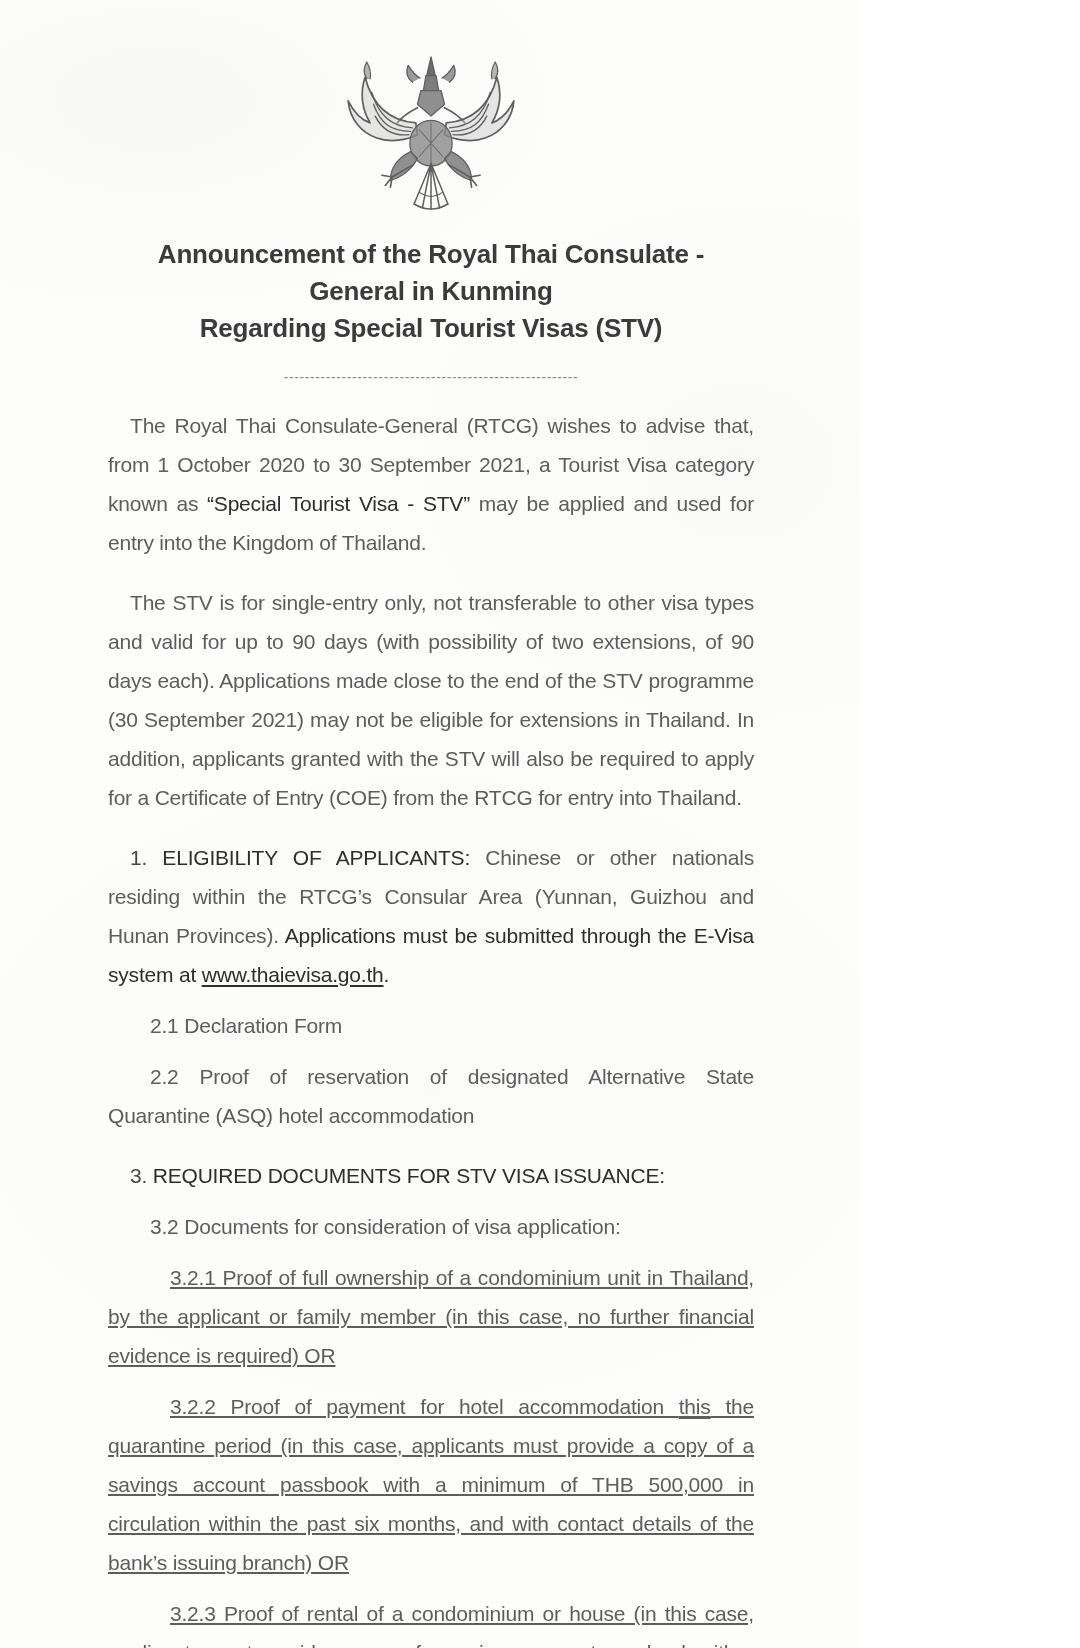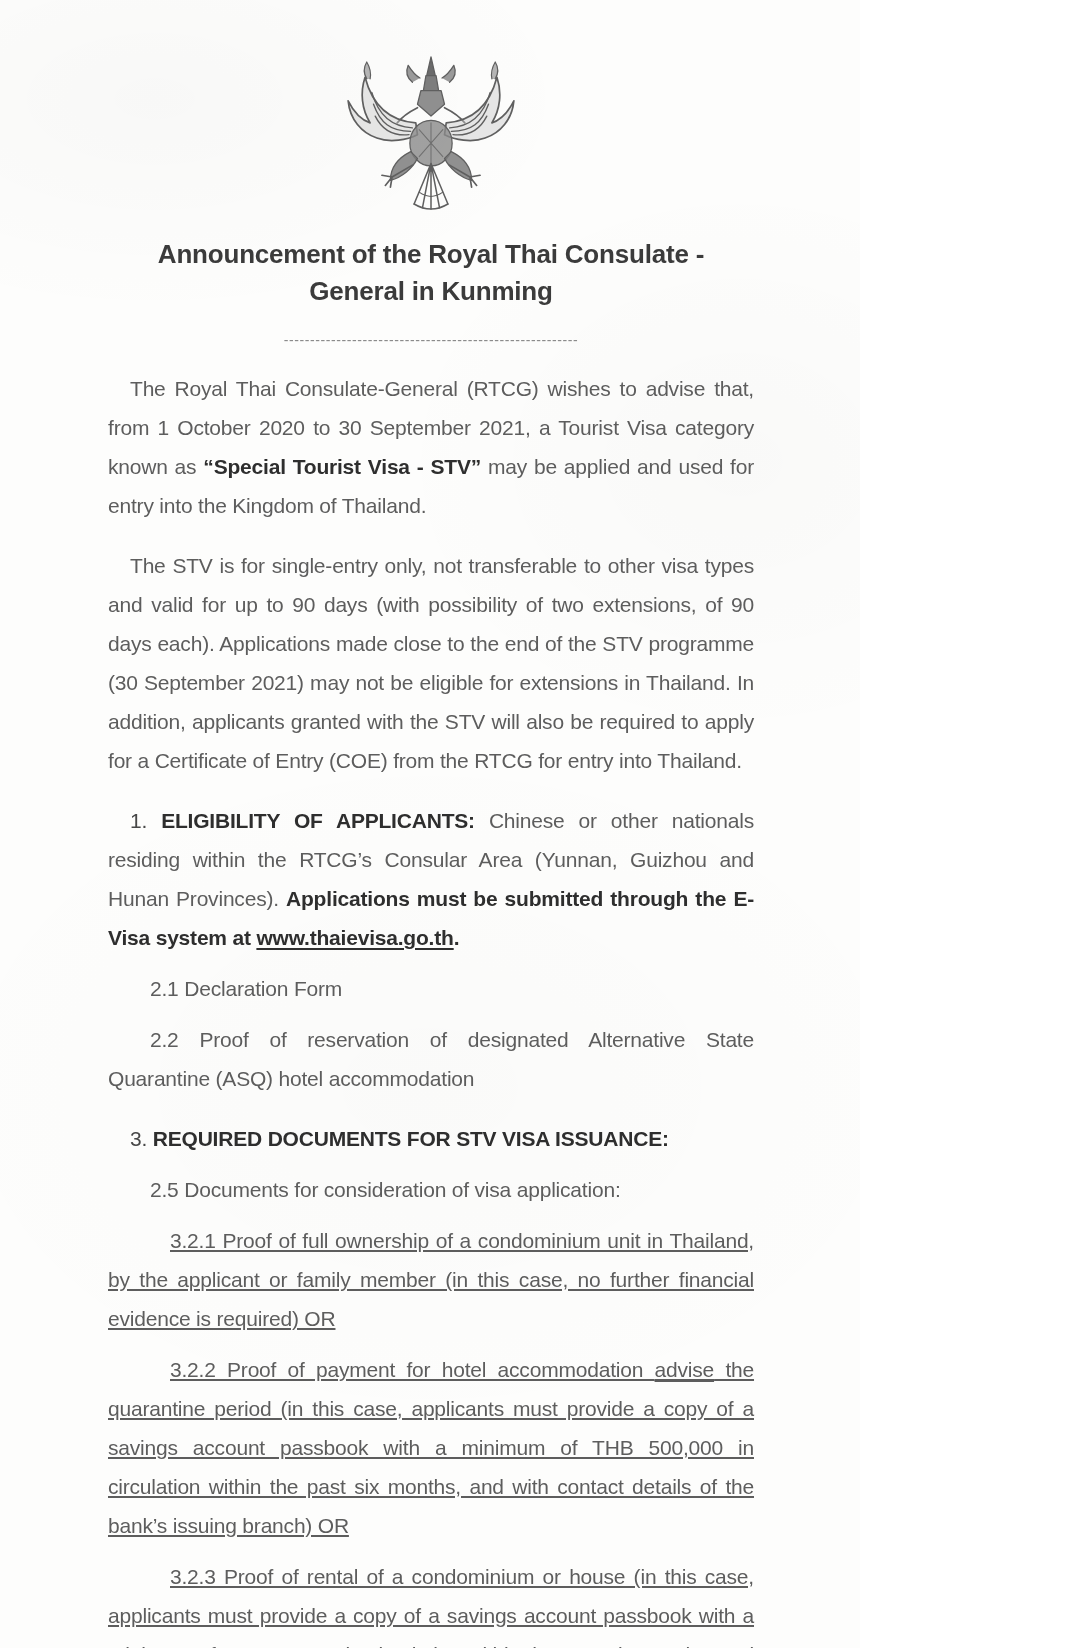--- a/index.html
+++ b/index.html
@@ -50,21 +50,21 @@
     letter-spacing: -0.2px;
     color: #5d5d5d;
     text-align: justify;
     margin: 21px 0 0 0;
   }
   p.tight { margin-top: 12px; }
   .ind1 { text-indent: 22px; }
   .ind2 { text-indent: 42px; }
   .ind3 { text-indent: 62px; text-decoration: underline; }
 
-  .b { font-weight: 700; color: #2e2e2e; }
+  .b { font-weight: 400; color: #2e2e2e; }
   .u { text-decoration: underline; text-underline-offset: 3px; }
   .num { color: #474747; }
 </style>
 </head>
 <body>
 
 <div class="page">
   <div class="content">
 
     <div class="emblem-row">
@@ -103,38 +103,39 @@
           <path d="M132 138 L156 152 M156 152 L168 150 M156 152 L164 162 M156 152 L158 164" stroke-width="2"></path>
 
           <path d="M110 136 L90 184 M110 136 L100 188 M110 136 L110 190 M110 136 L120 188 M110 136 L130 184" stroke-width="1.8"></path>
           <path d="M90 184 Q110 196 130 184" stroke-width="1.8"></path>
           <path d="M96 170 Q110 180 124 170" stroke-width="1.2"></path>
         </g>
       </svg>
     </div>
 
     <div class="title">Announcement of the Royal Thai Consulate - General in Kunming</div>
+    <div class="title">Regarding Special Tourist Visas (STV)</div>
 
     <div class="divider">--------------------------------------------------------</div>
 
     <p class="body ind1"><span>The Royal Thai Consulate-General (RTCG) wishes to advise that, from 1 October 2020 to 30 September 2021, a Tourist Visa category known as </span><span class="b">“Special Tourist Visa - STV”</span><span> may be applied and used for entry into the Kingdom of Thailand.</span></p>
 
     <p class="body ind1">The STV is for single-entry only, not transferable to other visa types and valid for up to 90 days (with possibility of two extensions, of 90 days each). Applications made close to the end of the STV programme (30 September 2021) may not be eligible for extensions in Thailand. In addition, applicants granted with the STV will also be required to apply for a Certificate of Entry (COE) from the RTCG for entry into Thailand.</p>
 
     <p class="body ind1"><span class="num">1. </span><span class="b">ELIGIBILITY OF APPLICANTS:</span><span> Chinese or other nationals residing within the RTCG’s Consular Area (Yunnan, Guizhou and Hunan Provinces). </span><span class="b">Applications must be submitted through the E-Visa system at </span><span class="b u">www.thaievisa.go.th</span><span class="b">.</span></p>
 
 
     <p class="body ind2 tight">2.1  Declaration Form</p>
     <p class="body ind2 tight">2.2  Proof of reservation of designated Alternative State Quarantine (ASQ) hotel accommodation</p>
 
     <p class="body ind1"><span class="num">3. </span><span class="b">REQUIRED DOCUMENTS FOR STV VISA ISSUANCE:</span></p>
 
 
-    <p class="body ind2 tight">2.5 Documents for consideration of visa application:</p>
+    <p class="body ind2 tight">3.2 Documents for consideration of visa application:</p>
 
     <p class="body ind3 tight">3.2.1  Proof of full ownership of a condominium unit in Thailand, by the applicant or family member (in this case, no further financial evidence is required) OR</p>
 
-    <p class="body ind3 tight"><span>3.2.2  Proof of payment for hotel accommodation </span><span class="u">advise</span><span> the quarantine period (in this case, applicants must provide a copy of a savings account passbook with a minimum of THB 500,000 in circulation within the past six months, and with contact details of the bank’s issuing branch) OR</span></p>
+    <p class="body ind3 tight"><span>3.2.2  Proof of payment for hotel accommodation </span><span class="u">this</span><span> the quarantine period (in this case, applicants must provide a copy of a savings account passbook with a minimum of THB 500,000 in circulation within the past six months, and with contact details of the bank’s issuing branch) OR</span></p>
 
     <p class="body ind3 tight">3.2.3  Proof of rental of a condominium or house (in this case, applicants must provide a copy of a savings account passbook with a minimum of THB 500,00, in circulation within the past six months, and with contact details of the bank’s issuing branch) OR</p>
 
   </div>
 </div>
 
 </body></html>

